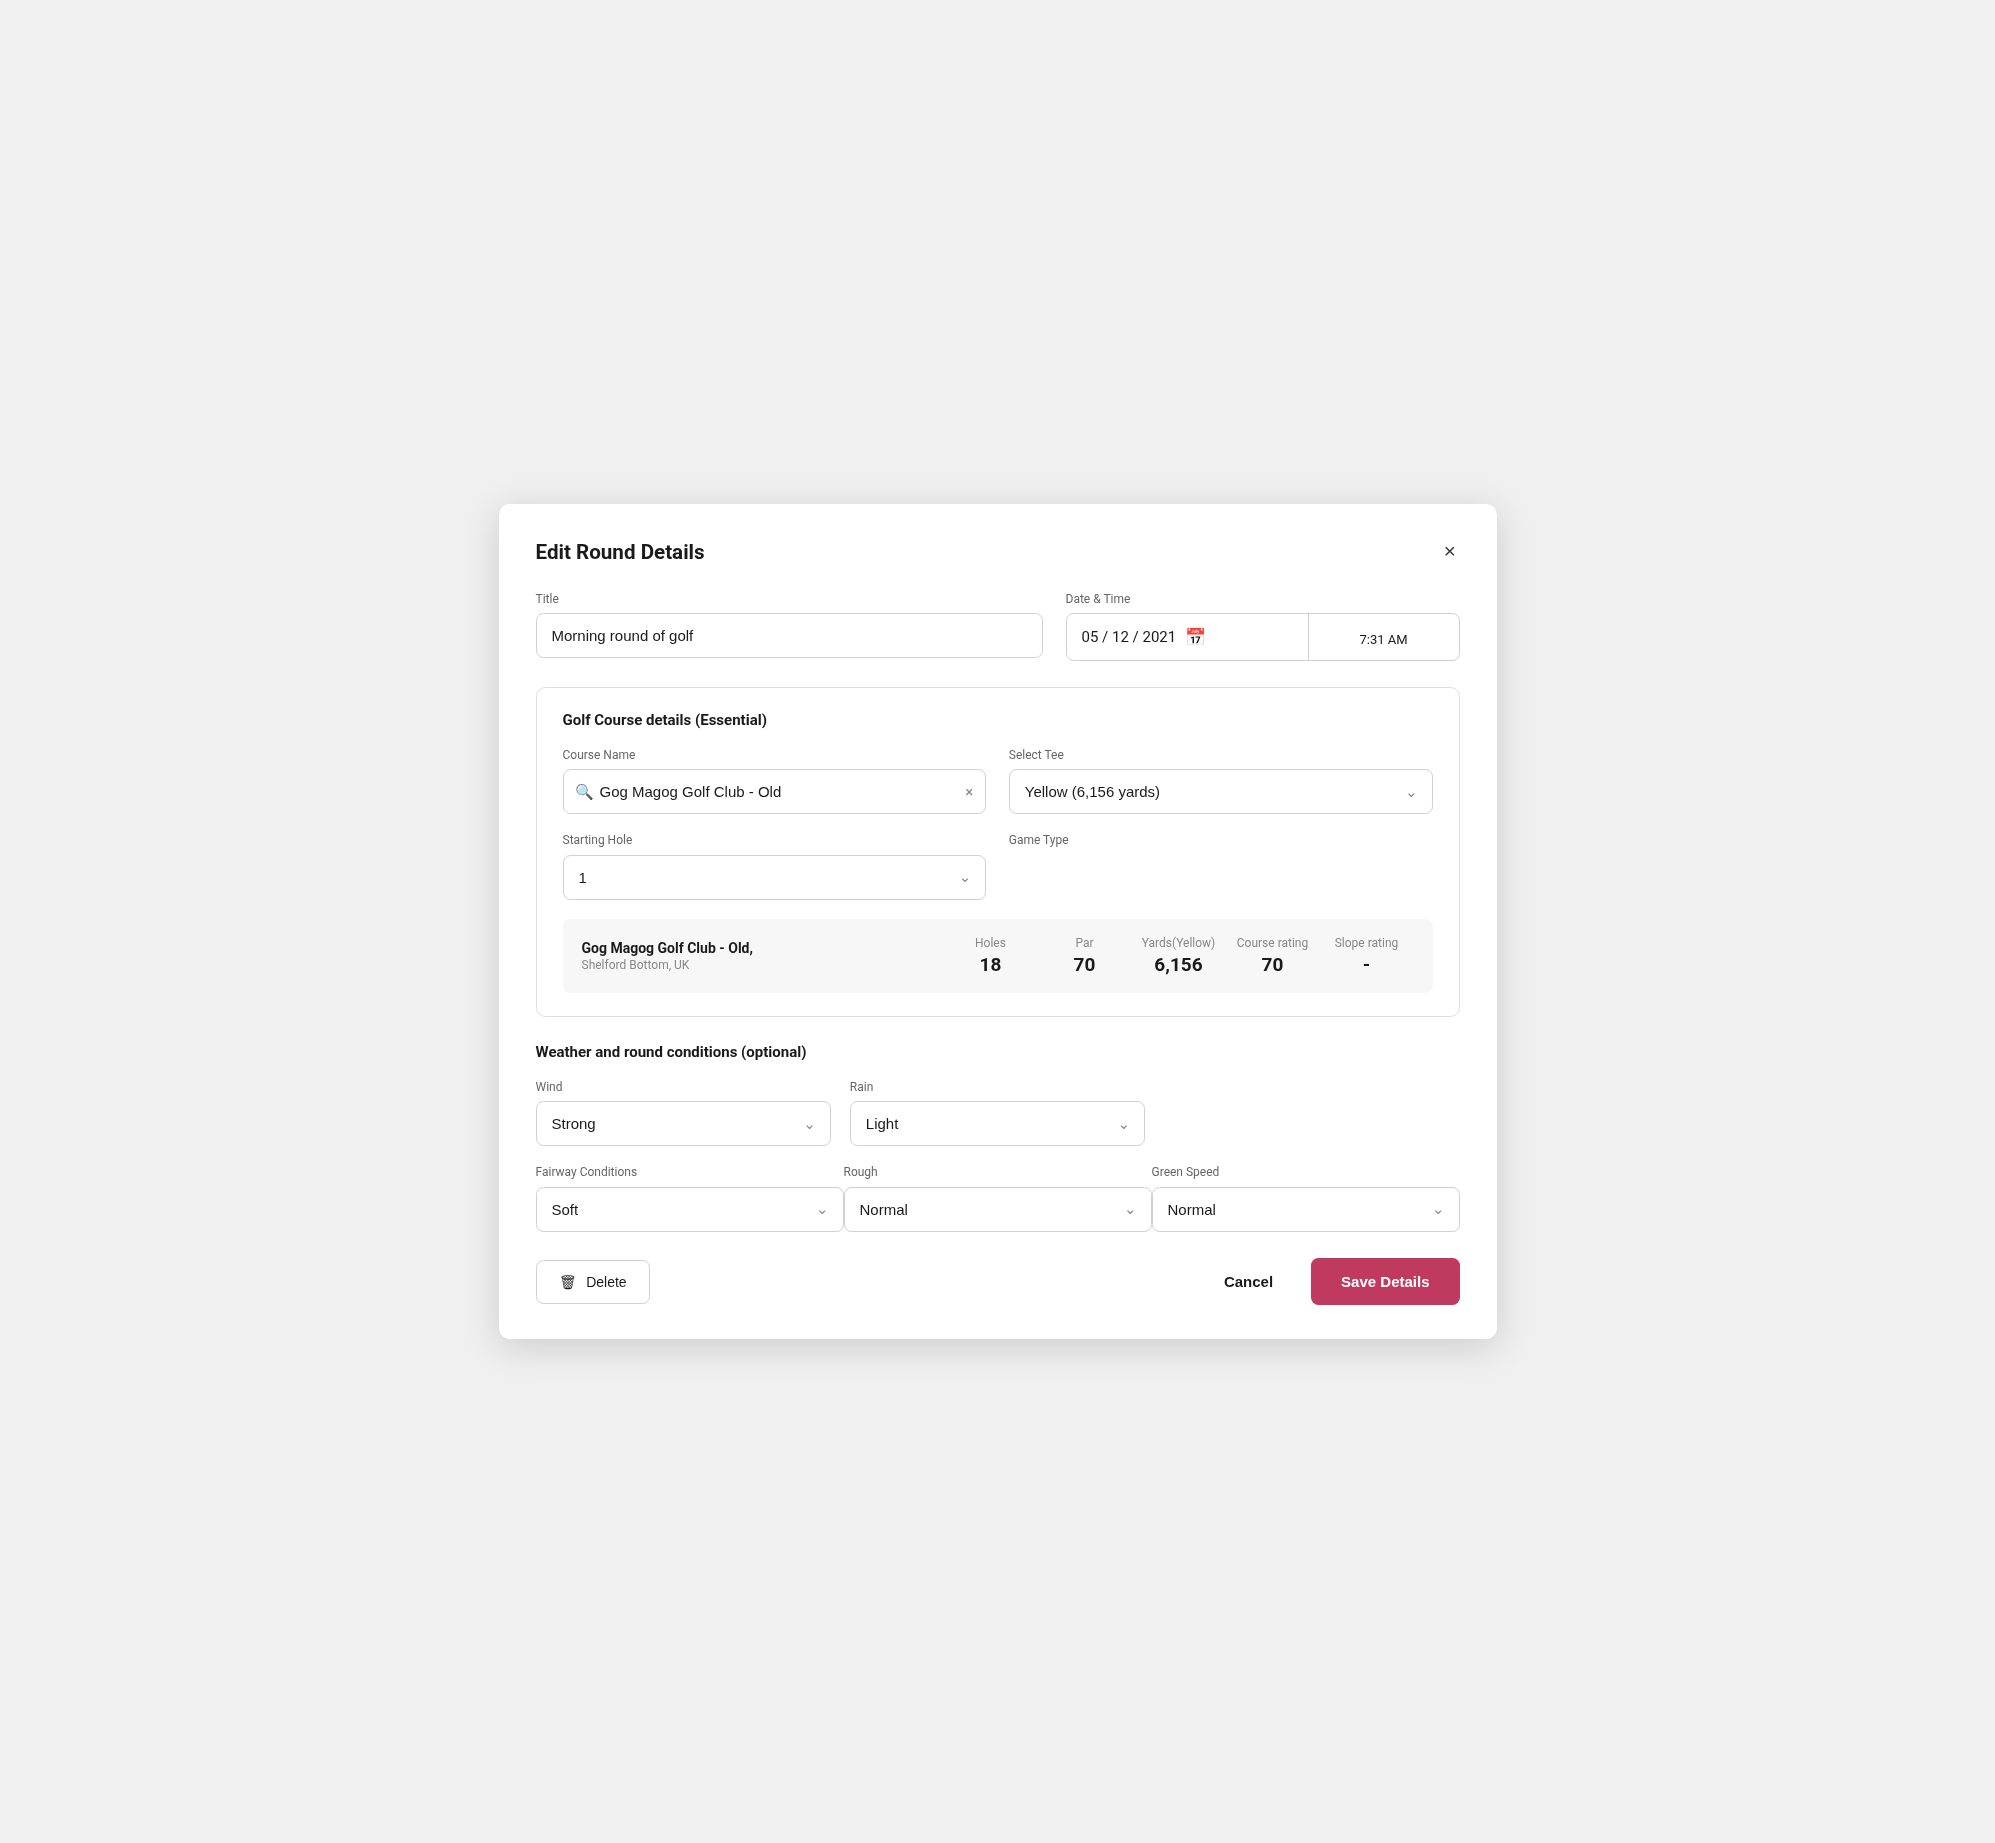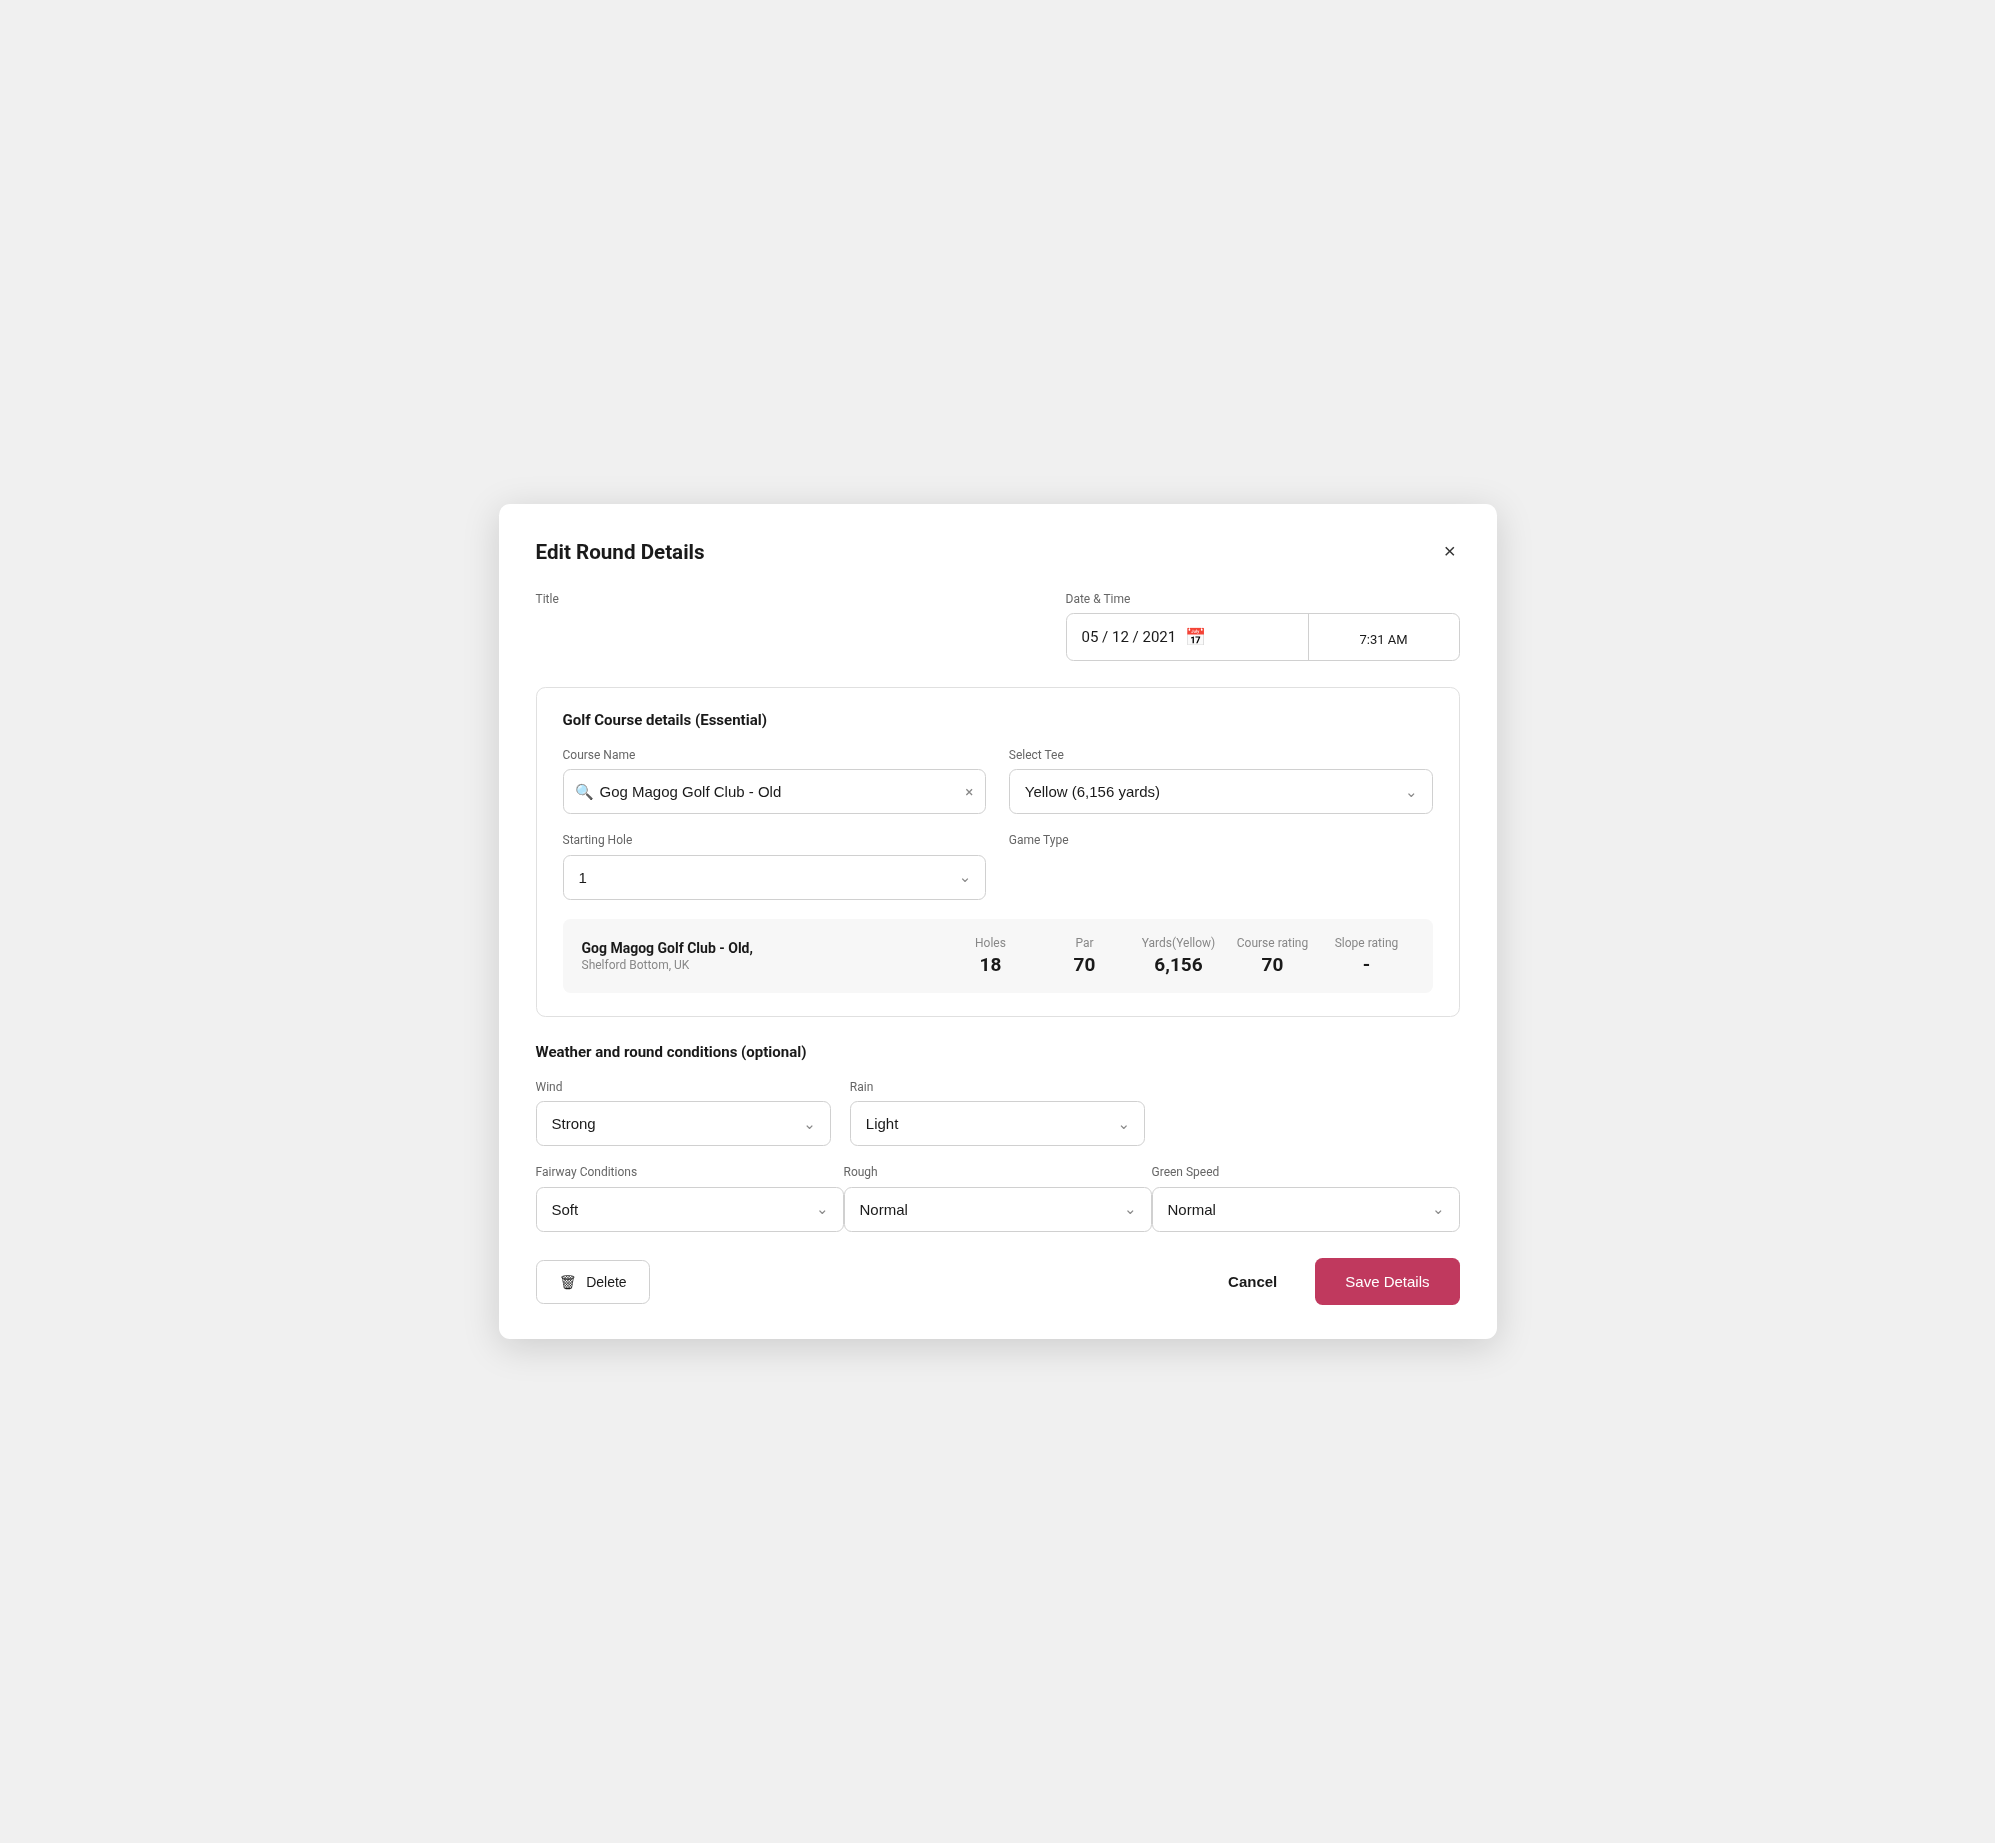--- a/index.html
+++ b/index.html
@@ -284,36 +284,37 @@
       cursor: pointer;
       padding: 13px 19px;
     }
     .save-btn {
       background: #c0395e;
       color: #fff;
       border: none;
       border-radius: 7.5px;
       padding: 15px 30px;
       font-size: 15px;
-      font-weight: 400;
+      font-weight: 700;
       cursor: pointer;
     }
   </style>
 </head>
 <body>
 
 <div class="modal">
   <div class="modal-header">
     <span class="modal-title">Edit Round Details</span>
     <button class="close-btn">×</button>
   </div>
 
   <div class="top-row">
     <div class="field-group title-group">
       <span class="field-label">Title</span>
+      <input type="text" value="Morning round of golf" style="">
     </div>
     <div class="field-group datetime-group">
       <span class="field-label">Date &amp; Time</span>
       <div class="datetime-row">
         <div class="date-input">
           <span>05 /  12  / 2021</span>
           <span class="calendar-icon">📅</span>
         </div>
         <div class="time-input">
           <span>7:31 AM</span>

